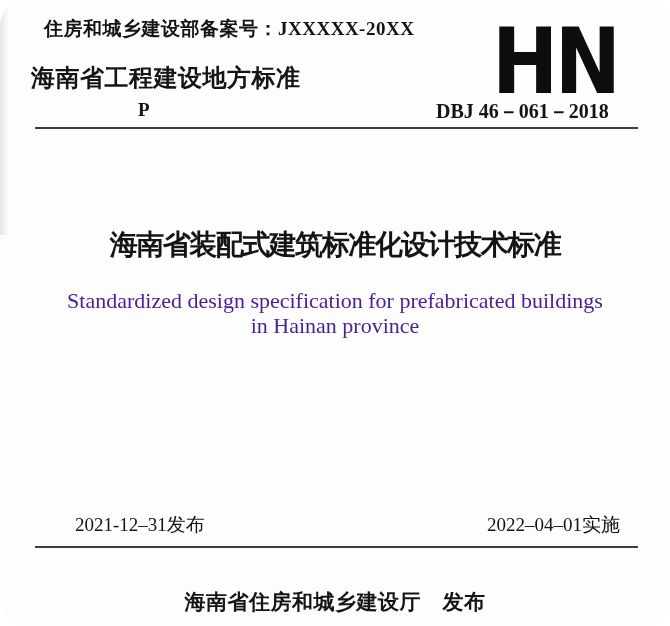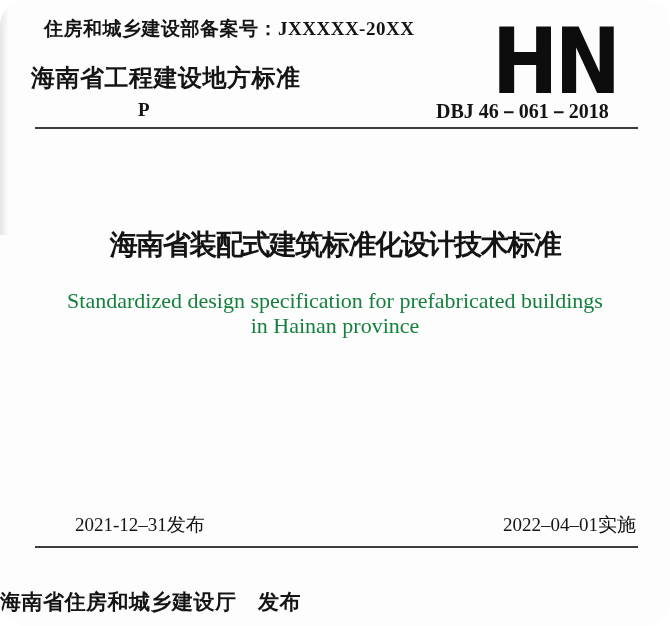--- a/index.html
+++ b/index.html
@@ -88,41 +88,42 @@
     white-space: nowrap;
   }
   .en-subtitle {
     position: absolute;
     left: 0; top: 288px;
     width: 670px;
     text-align: center;
     font-family: "Liberation Serif", serif;
     font-size: 22px;
     line-height: 25px;
-    color: #15803d;
+    color: #4c1d95;
   }
   .issue-date {
     position: absolute;
     left: 63px; top: 512px;
     font-family: "Liberation Serif", serif;
     font-size: 19px;
     white-space: nowrap;
     margin-left: 12px;
   }
   .implement-date {
     position: absolute;
-    right: 34px; top: 512px;
+    right: 50px; top: 512px;
     font-family: "Liberation Serif", serif;
     font-size: 19px;
     white-space: nowrap;
   }
   .publisher {
     position: absolute;
     left: 0; top: 588px;
     width: 670px;
+    text-align: center;
     font-size: 21px;
     font-weight: bold;
     letter-spacing: 0.5px;
     white-space: nowrap;
   }
 </style>
 </head>
 <body>
 
 <div class="page">

